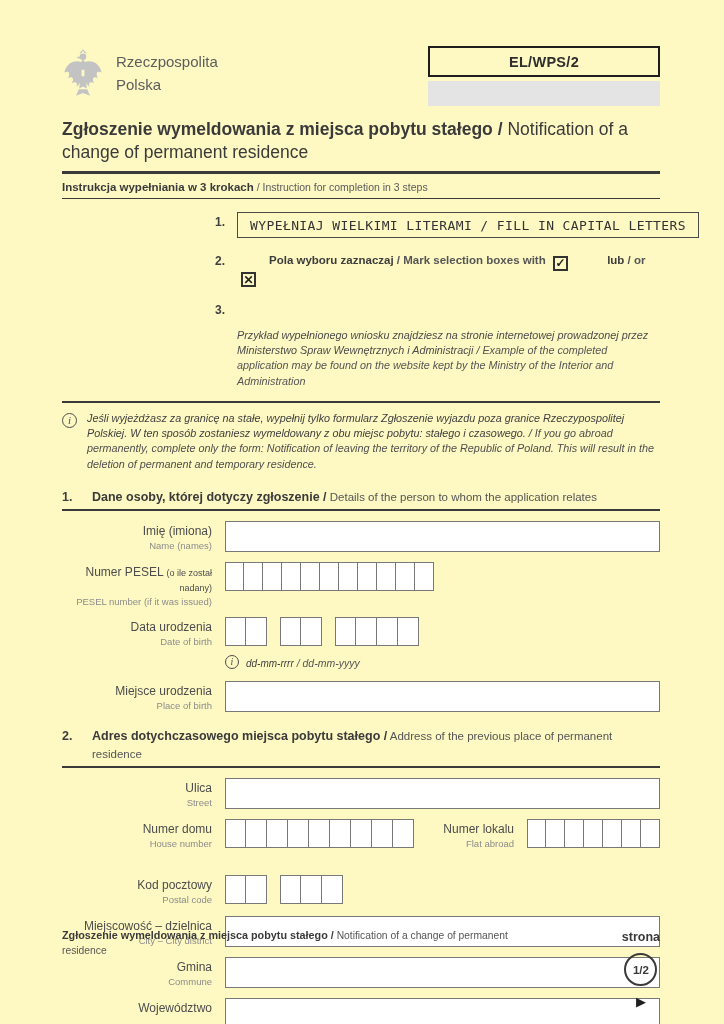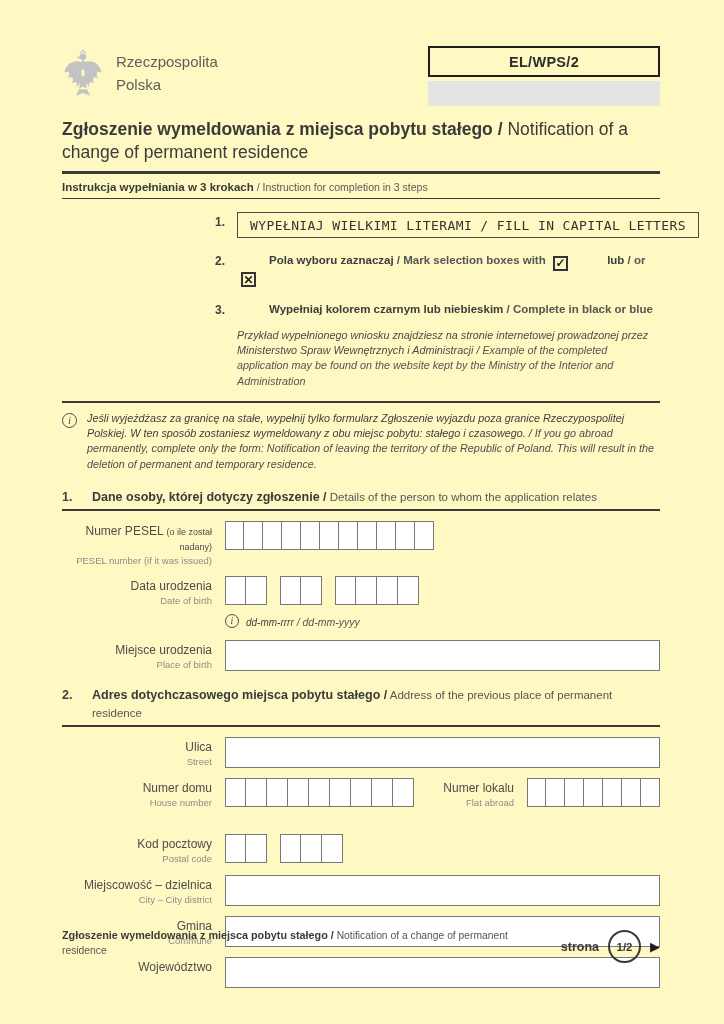--- a/index.html
+++ b/index.html
@@ -73,21 +73,21 @@
   .hint-pl { font-style:italic; font-size:10px; font-weight:500; color:#3e3e3e; }
   .hint-en { font-style:italic; font-size:10.5px; color:#555; }
   .split { display:flex; align-items:flex-start; }
   .lbl2 { text-align:right; margin:0 13px 16px auto; padding-top:3px; }
 
   
   .footer { position:absolute; left:62px; right:64px; top:928px; display:flex; justify-content:space-between; align-items:flex-start; }
   .f-text { width:468px; font-size:10.8px; line-height:1.35; color:#3a3a3a; }
   .f-text .pl { font-weight:bold; }
   .f-text .en { color:#555; font-size:10.3px; }
-  .pager { display:flex; align-items:center; gap:9px; padding-top:2px; }
+  .pager { display:flex; align-items:center; gap:9px; padding-top:2px;flex-direction:column; }
   .pager-label { font-weight:bold; font-size:12.5px; color:#3a3a3a; }
   .page-circle { width:33px; height:33px; border-radius:50%; border:2.5px solid #3a3a3a; display:flex; align-items:center; justify-content:center; font-weight:bold; font-size:11.5px; color:#3a3a3a; }
   .arrow { font-size:13px; color:#1e1e1e; line-height:1; }
 </style>
 </head>
 <body>
 
 <div class="page">
   <div class="content">
 
@@ -134,23 +134,20 @@
         <span class="step-num">2.</span>
         <div class="step-text">
           <span class="pl">Pola wyboru zaznaczaj</span><span class="en"> / Mark selection boxes with</span>
           <span class="cb">✓</span>
           <span class="pl">lub</span><span class="en"> / or</span>
           <span class="cb">✕</span>
         </div>
       </div>
       <div class="step">
         <span class="step-num">3.</span>
-        <div class="step-text">
-          <span class="pl">Wypełniaj kolorem czarnym lub niebieskim</span><span class="en"> / Complete in black or blue</span>
-        </div>
       </div>
     </div>
     <div class="note">
       <span class="pl">Przykład wypełnionego wniosku znajdziesz na stronie internetowej prowadzonej przez Ministerstwo Spraw Wewnętrznych i Administracji /</span><span class="en"> Example of the completed application may be found on the website kept by the Ministry of the Interior and Administration</span>
     </div>
     <div class="rule-thick2 after-steps"></div>
 
     <div class="info">
       <span class="info-icon">i</span>
       <div class="info-text">
@@ -159,20 +156,27 @@
     </div>
 
     <div class="sec-hd">
       <span class="sec-num">1.</span>
       <span class="sec-title">
         <span class="pl">Dane osoby, której dotyczy zgłoszenie /</span><span class="en"> Details of the person to whom the application relates</span>
       </span>
     </div>
 
 
+    <div class="row">
+      <div class="lbl">
+        <span class="lbl-pl">Imię (imiona)</span>
+        <span class="lbl-en">Name (names)</span>
+      </div>
+      <div class="fld"><input class="box" type="text" value="" style=""></div>
+    </div>
 
     <div class="row">
       <div class="lbl">
         <span class="lbl-pl"><span>Numer PESEL</span> <span class="lbl-note">(o ile został nadany)</span></span>
         <span class="lbl-en">PESEL number (if it was issued)</span>
       </div>
       <div class="fld">
           <div class="cells">
             <div class="cellgroup">
               <div class="cell"></div>

